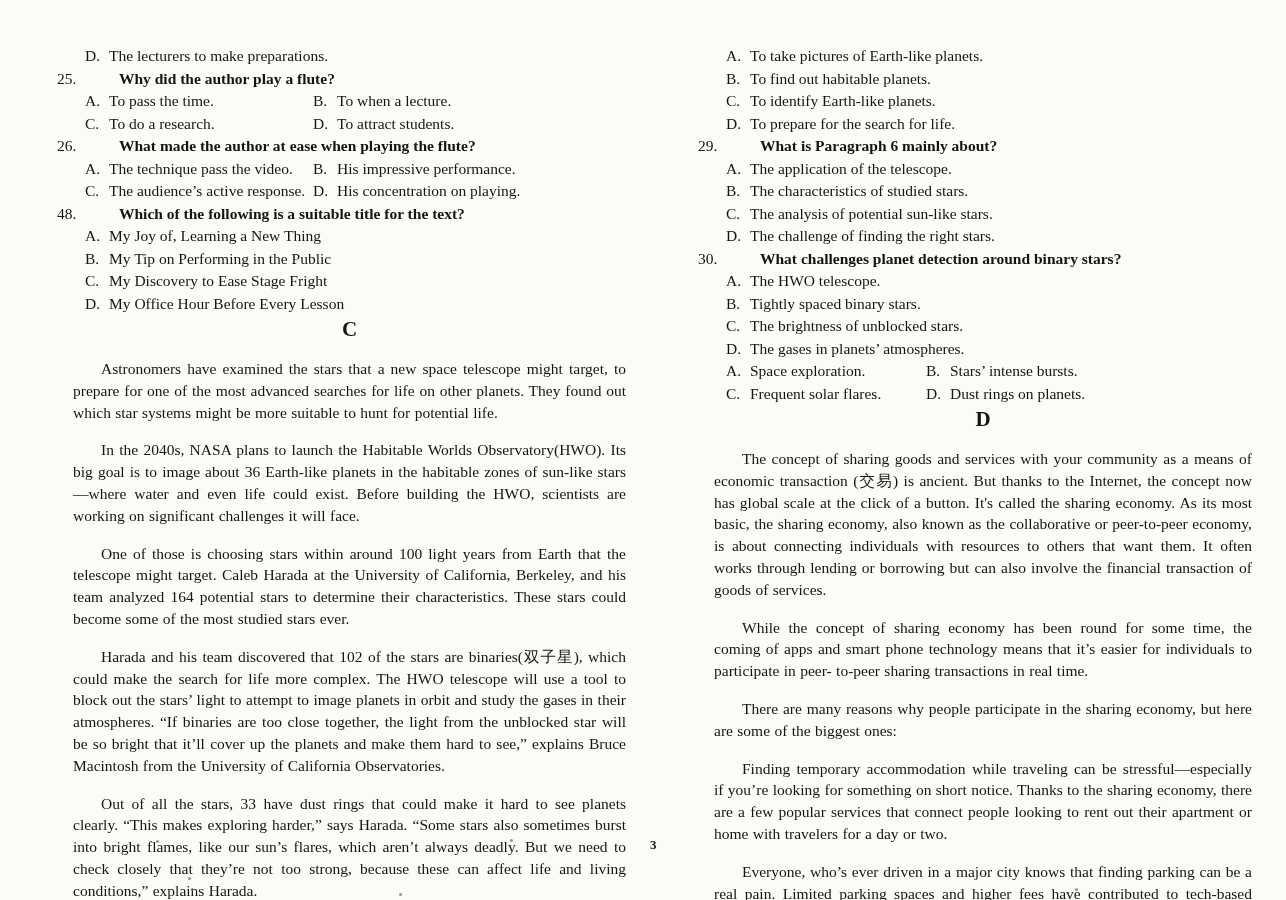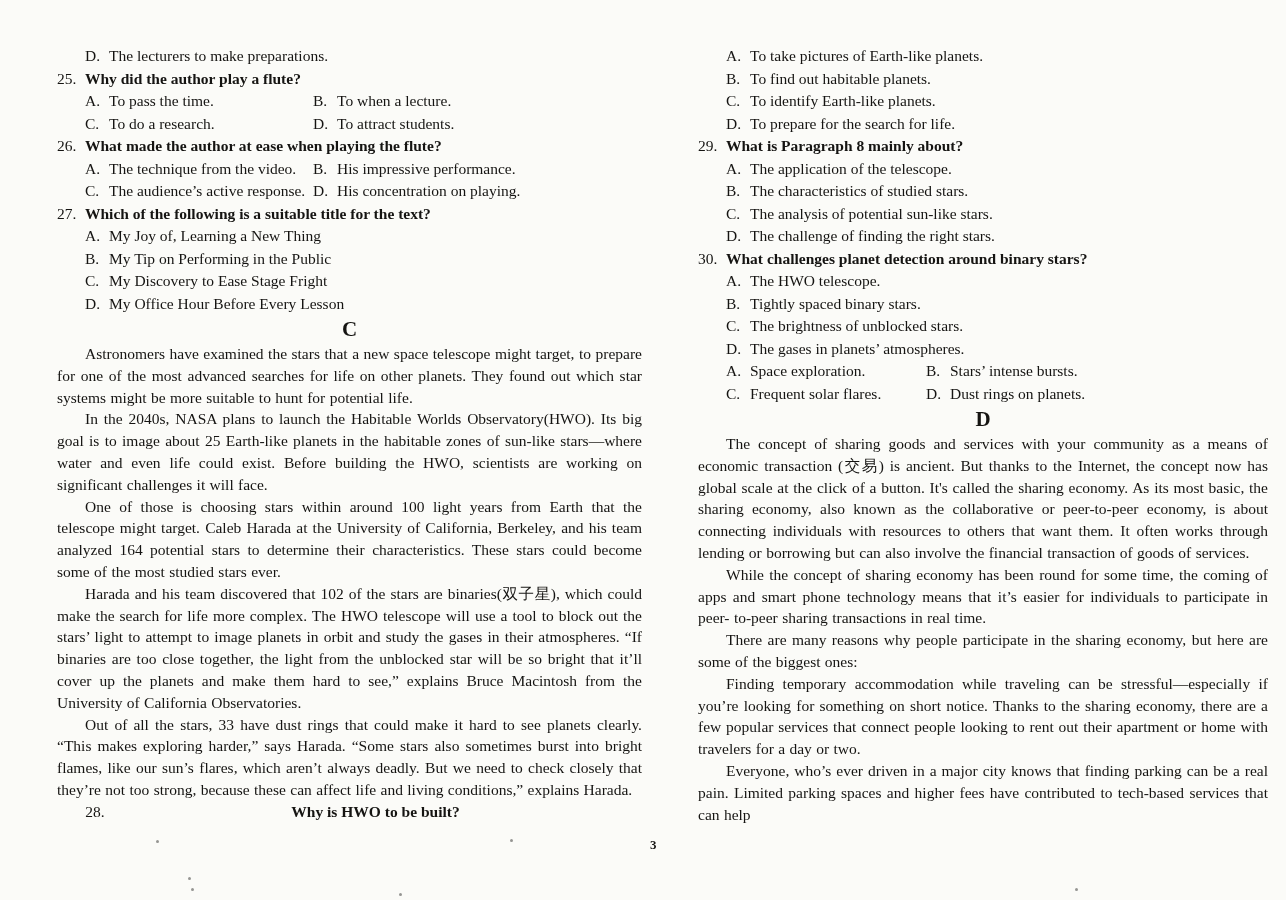--- a/index.html
+++ b/index.html
@@ -20,20 +20,21 @@
     position: absolute;
     top: 45px;
   }
   .col-left  { left: 57px;  width: 585px; }
   .col-right { left: 698px; width: 570px; }
 
   
   .q {
     display: flex;
     line-height: 22.5px;
+    gap: 34px;
   }
   .qnum { flex: 0 0 28px; }
   .qtext { flex: 1; font-weight: bold; }
   .q-indent { margin-left: 24px; text-align: center; }
 
   
   .opts { padding-left: 28px; line-height: 22.5px; }
   .opts.grid2 {
     display: grid;
     grid-template-columns: 228px 1fr;
@@ -49,21 +50,21 @@
   .sec-header {
     text-align: center;
     font-weight: bold;
     font-size: 21px;
     line-height: 25px;
     margin: 2px 0 1px 0;
   }
 
   
   .para {
-    margin: 0;
+    margin: 16px;
     text-align: justify;
     text-indent: 28px;
     line-height: 21.8px;
     word-spacing: 0.5px;
   }
 
   .page-number {
     position: absolute;
     left: 650px;
     top: 837px;
@@ -116,38 +117,38 @@
     </div>
   </div>
 
   <div class="q">
     <span class="qnum">26.</span>
     <span class="qtext">What made the author at ease when playing the flute?</span>
   </div>
   <div class="opts grid2">
     <div class="opt">
       <span class="letter">A.</span>
-      <span class="otext">The technique from the video.</span>
+      <span class="otext">The technique pass the video.</span>
     </div>
     <div class="opt">
       <span class="letter">B.</span>
       <span class="otext">His impressive performance.</span>
     </div>
     <div class="opt">
       <span class="letter">C.</span>
       <span class="otext">The audience’s active response.</span>
     </div>
     <div class="opt">
       <span class="letter">D.</span>
       <span class="otext">His concentration on playing.</span>
     </div>
   </div>
 
   <div class="q">
-    <span class="qnum">27.</span>
+    <span class="qnum">48.</span>
     <span class="qtext">Which of the following is a suitable title for the text?</span>
   </div>
   <div class="opts">
     <div class="opt">
       <span class="letter">A.</span>
       <span class="otext">My Joy of, Learning a New Thing</span>
     </div>
     <div class="opt">
       <span class="letter">B.</span>
       <span class="otext">My Tip on Performing in the Public</span>
@@ -157,21 +158,21 @@
       <span class="otext">My Discovery to Ease Stage Fright</span>
     </div>
     <div class="opt">
       <span class="letter">D.</span>
       <span class="otext">My Office Hour Before Every Lesson</span>
     </div>
   </div>
 
   <div class="sec-header">C</div>
   <p class="para">Astronomers have examined the stars that a new space telescope might target, to prepare for one of the most advanced searches for life on other planets. They found out which star systems might be more suitable to hunt for potential life.</p>
-  <p class="para">In the 2040s, NASA plans to launch the Habitable Worlds Observatory(HWO). Its big goal is to image about 25 Earth-like planets in the habitable zones of sun-like stars—where water and even life could exist. Before building the HWO, scientists are working on significant challenges it will face.</p>
+  <p class="para">In the 2040s, NASA plans to launch the Habitable Worlds Observatory(HWO). Its big goal is to image about 36 Earth-like planets in the habitable zones of sun-like stars—where water and even life could exist. Before building the HWO, scientists are working on significant challenges it will face.</p>
   <p class="para">One of those is choosing stars within around 100 light years from Earth that the telescope might target. Caleb Harada at the University of California, Berkeley, and his team analyzed 164 potential stars to determine their characteristics. These stars could become some of the most studied stars ever.</p>
   <p class="para">Harada and his team discovered that 102 of the stars are binaries(双子星), which could make the search for life more complex. The HWO telescope will use a tool to block out the stars’ light to attempt to image planets in orbit and study the gases in their atmospheres. “If binaries are too close together, the light from the unblocked star will be so bright that it’ll cover up the planets and make them hard to see,” explains Bruce Macintosh from the University of California Observatories.</p>
   <p class="para">Out of all the stars, 33 have dust rings that could make it hard to see planets clearly. “This makes exploring harder,” says Harada. “Some stars also sometimes burst into bright flames, like our sun’s flares, which aren’t always deadly. But we need to check closely that they’re not too strong, because these can affect life and living conditions,” explains Harada.</p>
 
   <div class="q q-indent">
     <span class="qnum">28.</span>
     <span class="qtext">Why is HWO to be built?</span>
   </div>
 </div>
 
@@ -191,21 +192,21 @@
       <span class="otext">To identify Earth-like planets.</span>
     </div>
     <div class="opt">
       <span class="letter">D.</span>
       <span class="otext">To prepare for the search for life.</span>
     </div>
   </div>
 
   <div class="q">
     <span class="qnum">29.</span>
-    <span class="qtext">What is Paragraph 8 mainly about?</span>
+    <span class="qtext">What is Paragraph 6 mainly about?</span>
   </div>
   <div class="opts">
     <div class="opt">
       <span class="letter">A.</span>
       <span class="otext">The application of the telescope.</span>
     </div>
     <div class="opt">
       <span class="letter">B.</span>
       <span class="otext">The characteristics of studied stars.</span>
     </div>

